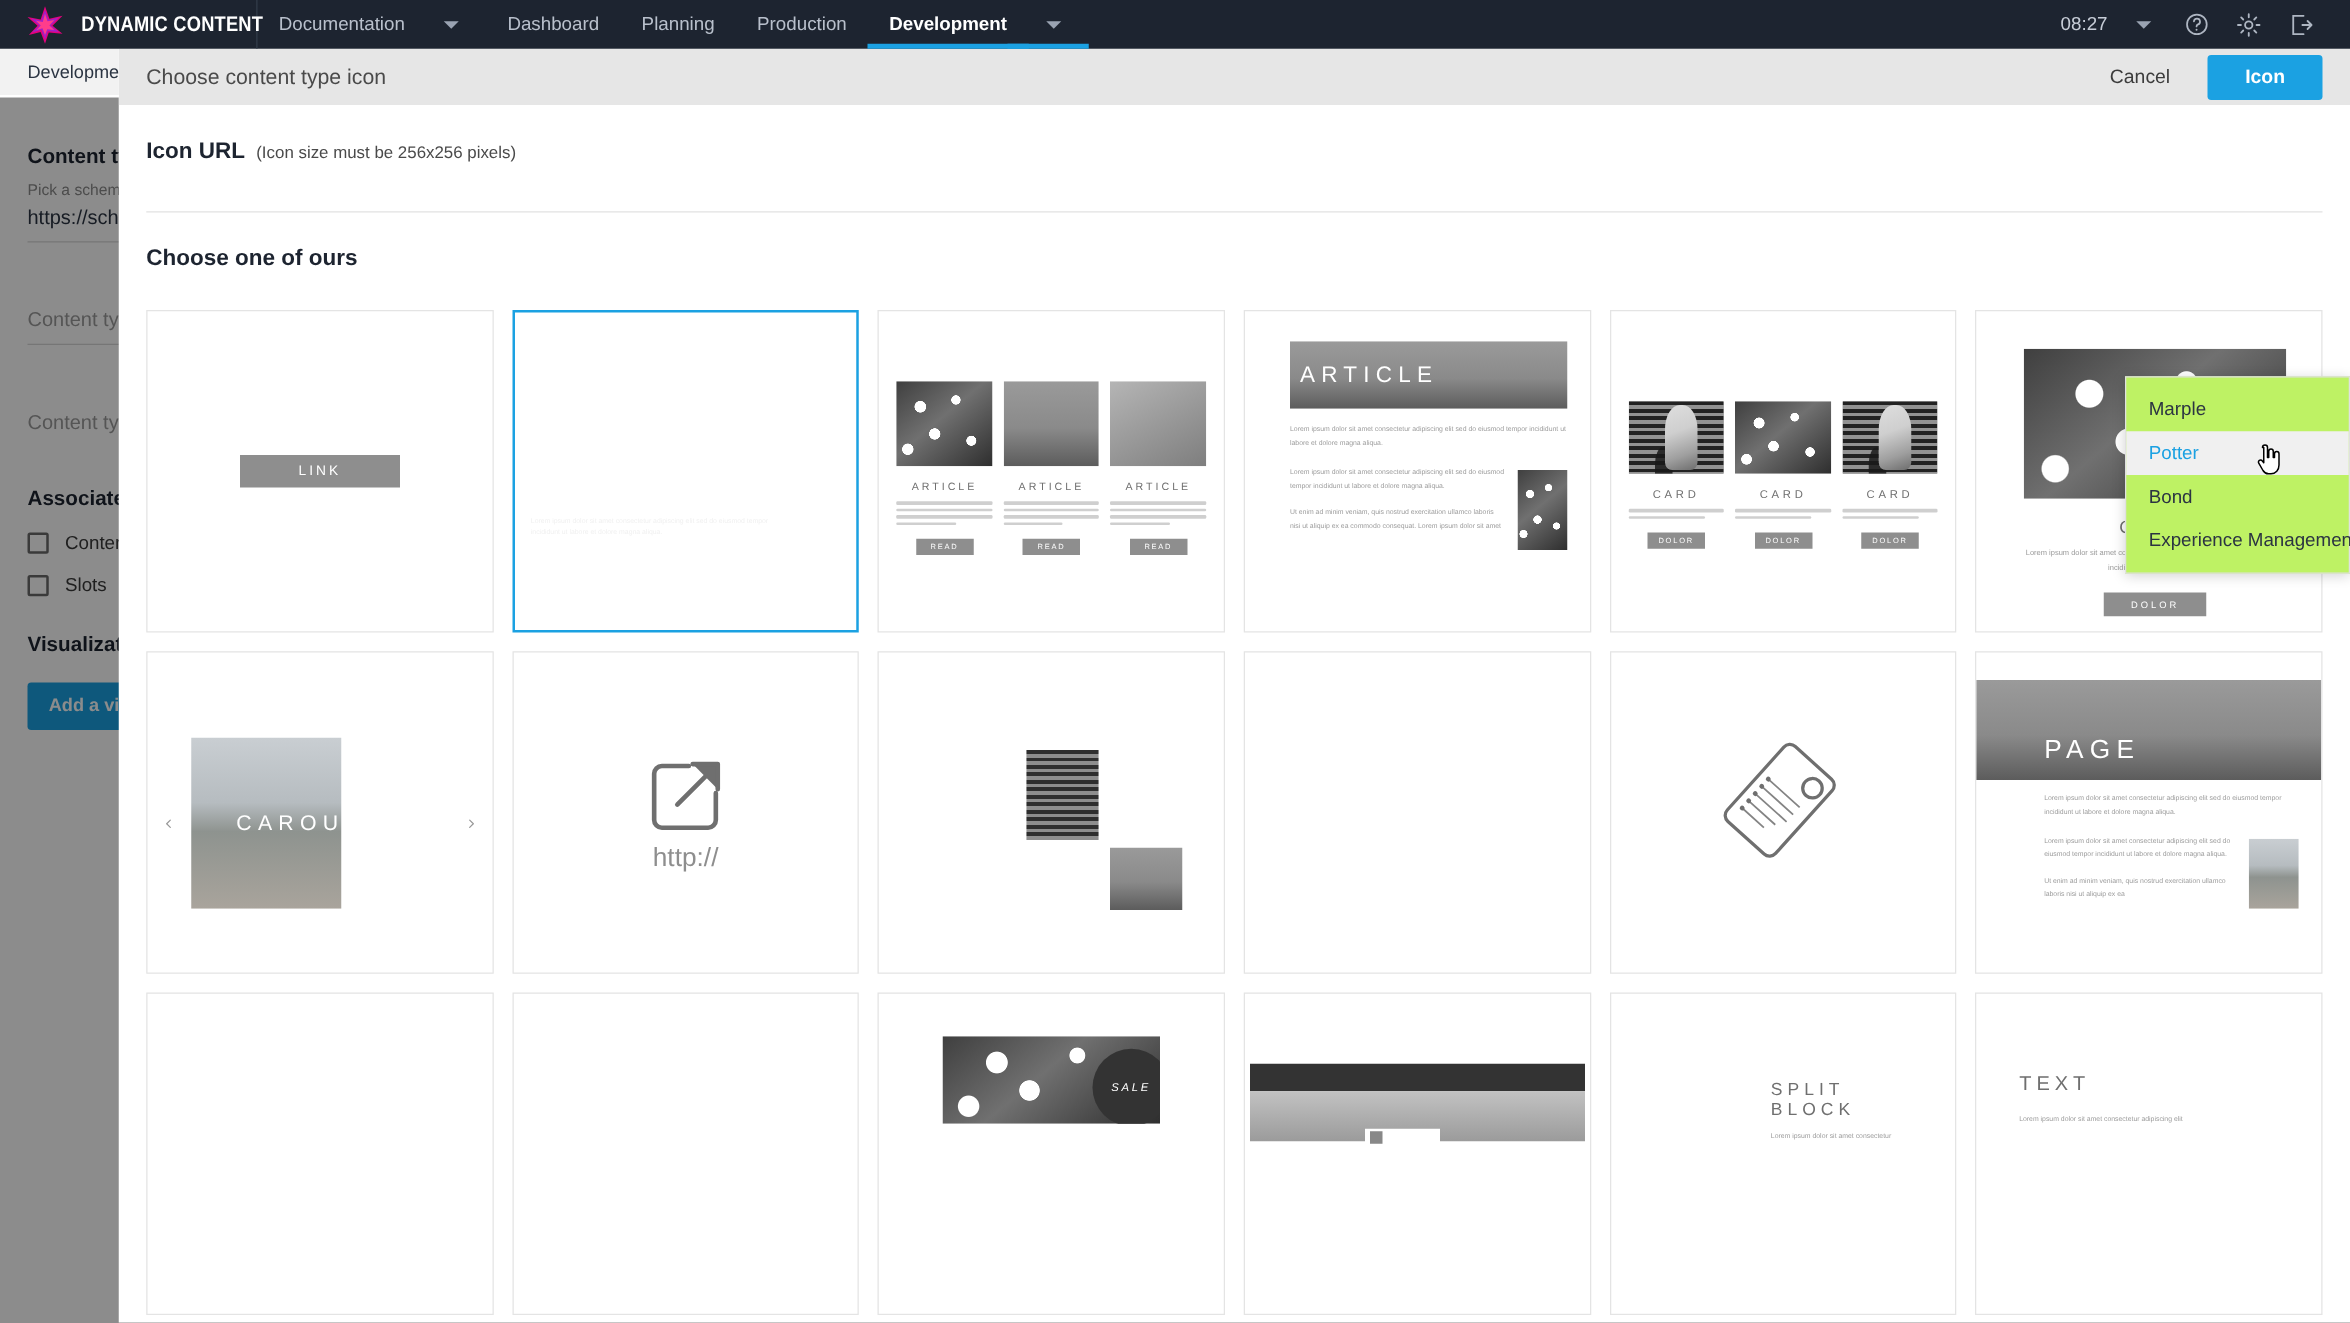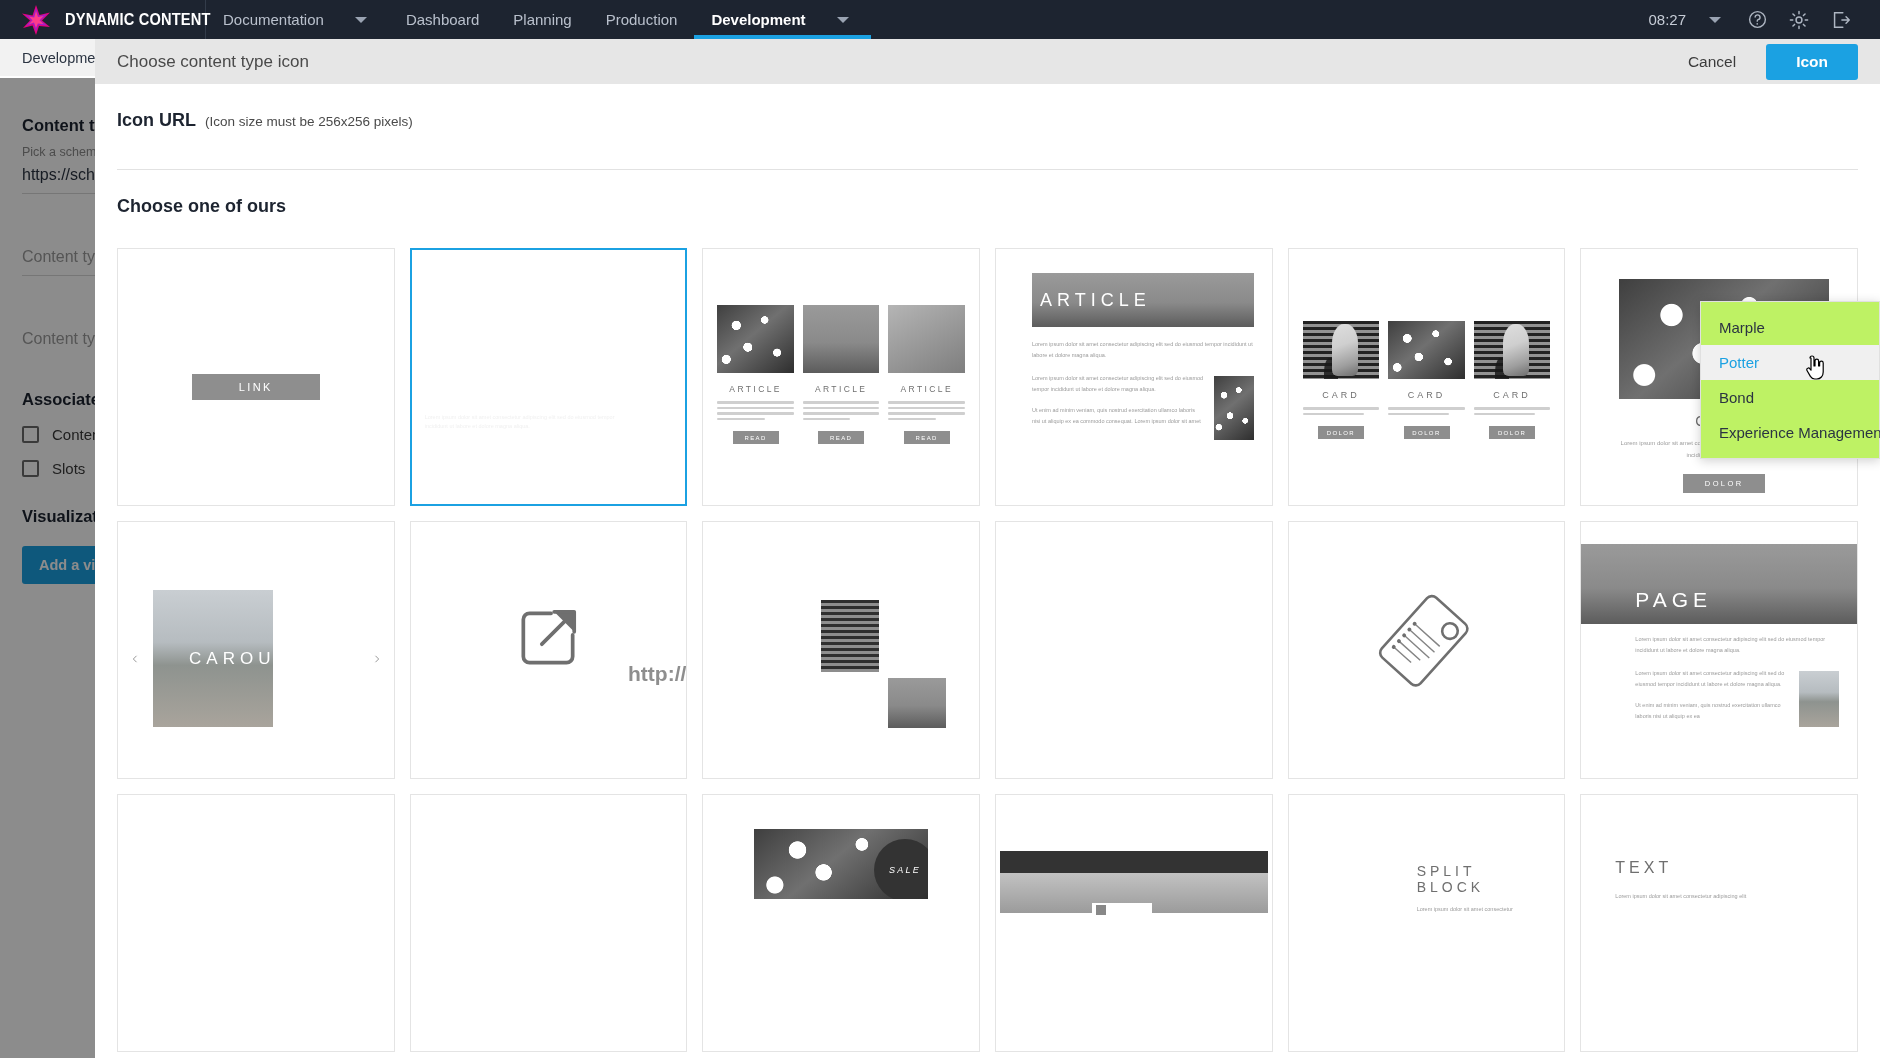--- a/index.html
+++ b/index.html
@@ -287,21 +287,21 @@
     </div>
 
     <div id="section-divider"></div>
 
     <div id="section-ours">
       <h2>Choose one of ours</h2>
 
       <div id="grid">
 
         <div class="card">
-          <div class="gbtn" style="position:absolute;left:50%;top:50%;transform:translate(-50%,-50%);width:128px;height:26px;font-size:11px;margin-top:10px;">LINK</div>
+          <div class="gbtn" style="position:absolute;left:50%;top:50%;transform:translate(-50%,-50%);width:128px;height:26px;font-size:11px;">LINK</div>
         </div>
 
         <div class="card selected">
           <div style="position:absolute;left:0;right:0;top:56px;height:144px;overflow:hidden;">
             <div class="art photo-person"></div>
             <div class="ov-title" style="left:12px;bottom:50px;font-size:25px;letter-spacing:6px;">BANNER</div>
             <div class="ov-sub" style="left:13px;bottom:18px;width:78%;">Lorem ipsum dolor sit amet consectetur adipiscing elit sed do eiusmod tempor incididunt ut labore et dolore magna aliqua.</div>
           </div>
         </div>
 
@@ -440,21 +440,21 @@
         </div>
 
         <div class="card">
           <div style="position:absolute;left:50%;top:46%;transform:translate(-50%,-50%);">
             <svg width="74" height="74" viewBox="0 0 48 48" fill="none" stroke="#6f6f6f" stroke-width="2.4">
               <path d="M26 8H12a4 4 0 0 0-4 4v24a4 4 0 0 0 4 4h24a4 4 0 0 0 4-4V22" stroke-linecap="round"></path>
               <path d="M20 28 40 8" stroke-linecap="round"></path>
               <path d="M28 7h13v13" stroke-linecap="round" stroke-linejoin="round" fill="#6f6f6f"></path>
             </svg>
           </div>
-          <div style="position:absolute;left:0;right:0;top:140px;text-align:right;font-size:21px;color:#8e8e8e;font-weight:700;">http://</div>
+          <div style="position:absolute;left:0;right:0;top:153px;text-align:center;font-size:21px;color:#8e8e8e;font-weight:400;">http://</div>
         </div>
 
         <div class="card">
           <div style="position:absolute;left:17px;top:45px;width:93px;height:170px;overflow:hidden;">
               <div class="art photo-person"></div>
             </div>
           <div style="position:absolute;left:118px;top:78px;width:58px;height:72px;overflow:hidden;">
               <div class="art stripes"></div>
             </div>
           <div style="position:absolute;left:118px;top:156px;width:58px;height:78px;overflow:hidden;">

